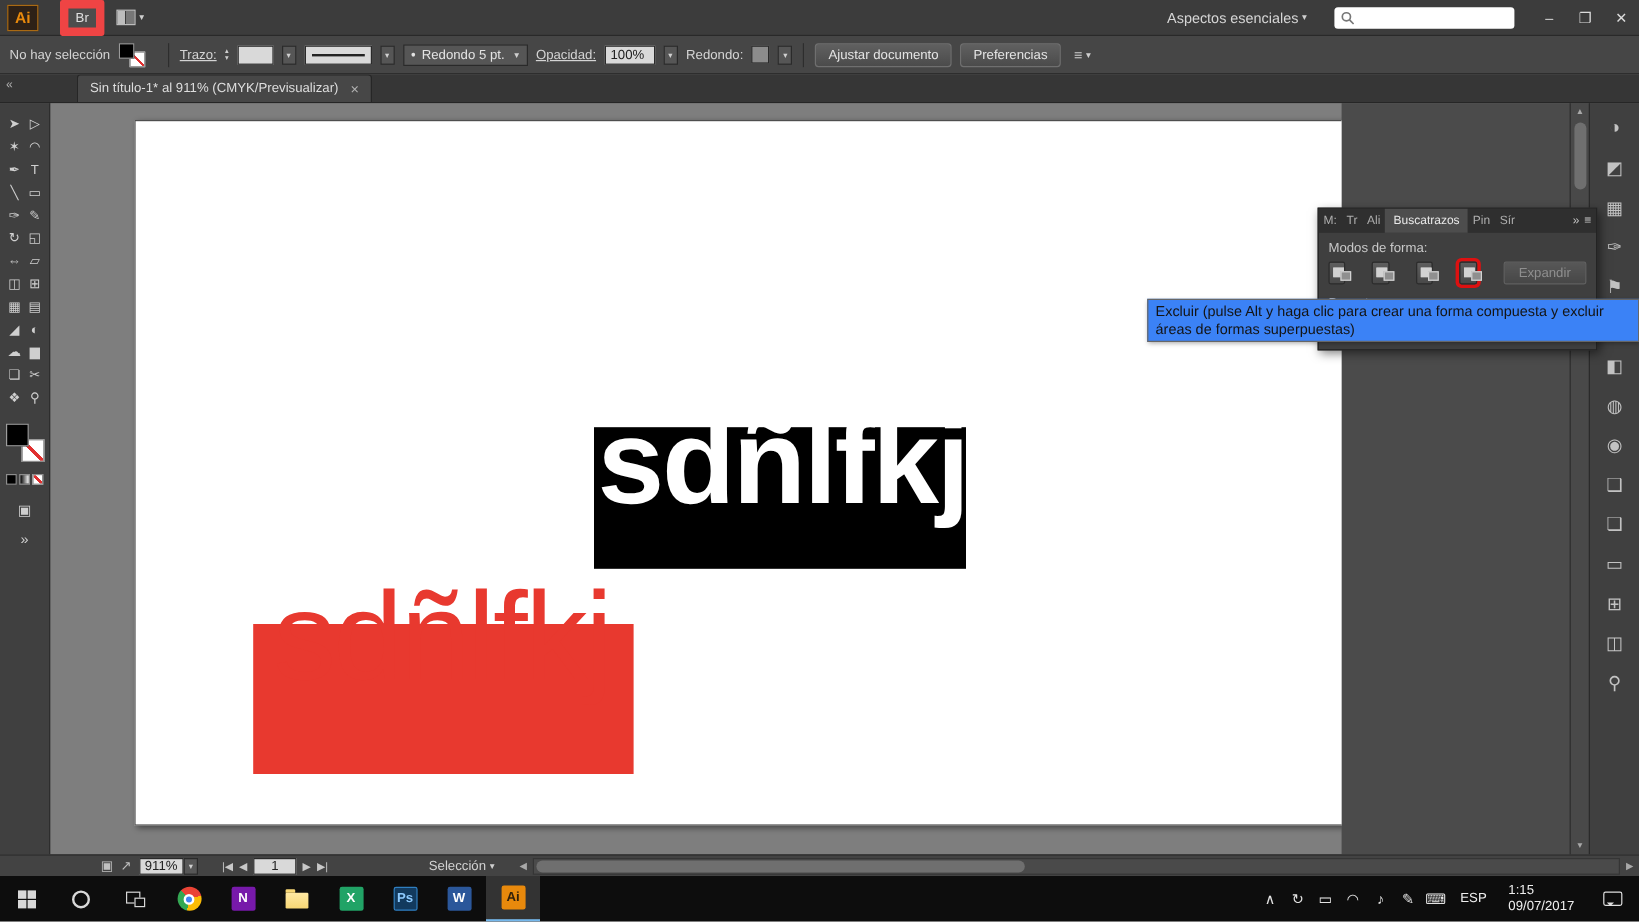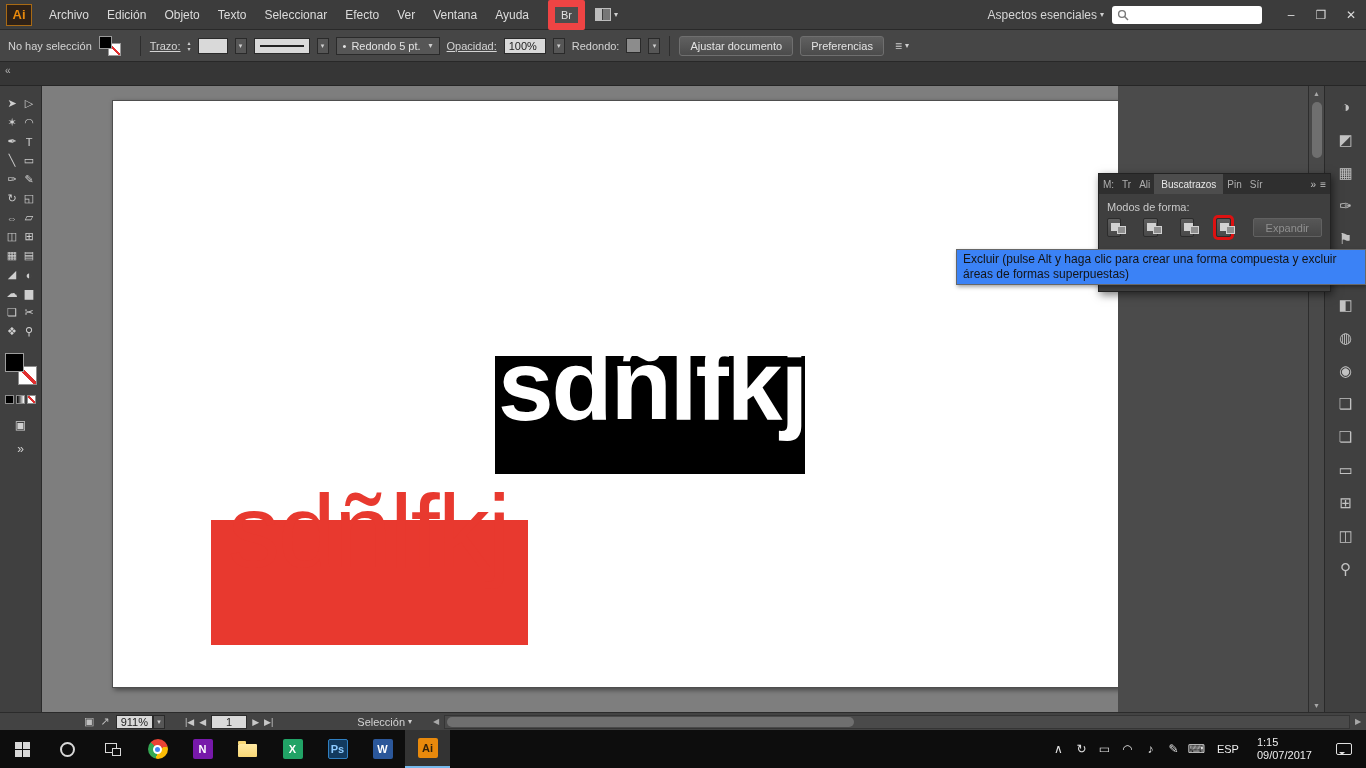--- a/index.html
+++ b/index.html
@@ -9,21 +9,21 @@
 
 
 #menubar{position:absolute;left:0;top:0;width:1366px;height:30px;background:#3c3c3c;border-bottom:1px solid #292929;display:flex;align-items:center}
 .ai-logo{width:26px;height:22px;margin:0 8px 0 6px;background:#2e2117;border:1px solid #a96a14;color:#e8890c;font-weight:bold;font-size:13px;display:flex;align-items:center;justify-content:center}
 .menus{display:flex;align-items:center;height:30px}
 .menu-item{padding:0 9px;font-size:12px;color:#dcdcdc;line-height:30px;cursor:default}
 .mb-btn{margin-left:10px;padding:2px 6px;background:#4d4d4d;border:7px solid #ef4444;border-radius:2px;font-size:11px;color:#e0e0e0}
 .arrange-docs{display:flex;align-items:center;margin-left:10px}
 .ad-grid{width:16px;height:13px;border:1px solid #bdbdbd;display:inline-block;background:linear-gradient(90deg,#bdbdbd 6px,transparent 6px 7px,#777 7px)}
 .spacer{flex:1}
-.workspace-switcher{display:flex;align-items:center;font-size:12px;color:#d6d6d6;margin-right:8px}
+.workspace-switcher{display:flex;align-items:center;font-size:12px;color:#d6d6d6;margin-right:23px}
 .searchbox{width:150px;height:18px;background:#fff;border-radius:3px;margin-right:14px;display:flex;align-items:center;padding:0 5px}
 .winctl{display:flex;height:30px}
 .winctl span{width:30px;display:flex;align-items:center;justify-content:center;font-size:12px;color:#dcdcdc}
 
 
 #controlbar{position:absolute;left:0;top:30px;width:1366px;height:32px;background:#464646;border-bottom:1px solid #282828;display:flex;align-items:center;gap:7px;padding:0 8px;font-size:11px;color:#d4d4d4}
 .cb-sep{width:1px;height:20px;background:#2d2d2d;margin:0 2px}
 .swpair{position:relative;width:32px;height:22px}
 .sw{position:absolute;width:13px;height:13px;border:1px solid #9a9a9a}
 .sw.fill{left:0;top:1px;background:#000;z-index:2}
@@ -138,31 +138,20 @@
 .tb-lang{padding:0 9px;font-size:11px;color:#eee}
 .tb-clock{padding:0 9px;font-size:11px;line-height:13px;color:#eee}
 .bubble{position:relative;width:16px;height:12px;border:1.5px solid #e0e0e0;border-radius:2px}
 .bubble::after{content:"";position:absolute;left:2px;bottom:-4px;border:3px solid transparent;border-top-color:#e0e0e0}
 </style>
 </head>
 <body>
 
 <div id="menubar">
   <div class="ai-logo">Ai</div>
-  <nav class="menus">
-      <span class="menu-item">Archivo</span>
-      <span class="menu-item">Edición</span>
-      <span class="menu-item">Objeto</span>
-      <span class="menu-item">Texto</span>
-      <span class="menu-item">Seleccionar</span>
-      <span class="menu-item">Efecto</span>
-      <span class="menu-item">Ver</span>
-      <span class="menu-item">Ventana</span>
-      <span class="menu-item">Ayuda</span>
-    </nav>
   <div class="mb-btn">Br</div>
   <div class="arrange-docs">
     <span class="ad-grid"></span>
     <span class="caret">▾</span>
   </div>
   <div class="spacer"></div>
   <div class="workspace-switcher">
     <span>Aspectos esenciales</span>
     <span class="caret">▾</span>
   </div>
@@ -212,20 +201,24 @@
   <button class="cb-button">Ajustar documento</button>
   <button class="cb-button">Preferencias</button>
   <div class="sliders-icon">
     <span>≡</span>
     <span class="caret">▾</span>
   </div>
 </div>
 
 <div id="tabbar">
   <span class="collapse-arrows">«</span>
+  <div class="doc-tab">
+    <span>Sin título-1* al 911% (CMYK/Previsualizar)</span>
+    <span class="tab-close">×</span>
+  </div>
 </div>
 
 <div id="workspace">
 
   <div id="toolstrip">
     <div class="tool-grid">
         <span class="tool">➤</span>
         <span class="tool">▷</span>
         <span class="tool">✶</span>
         <span class="tool">◠</span>

